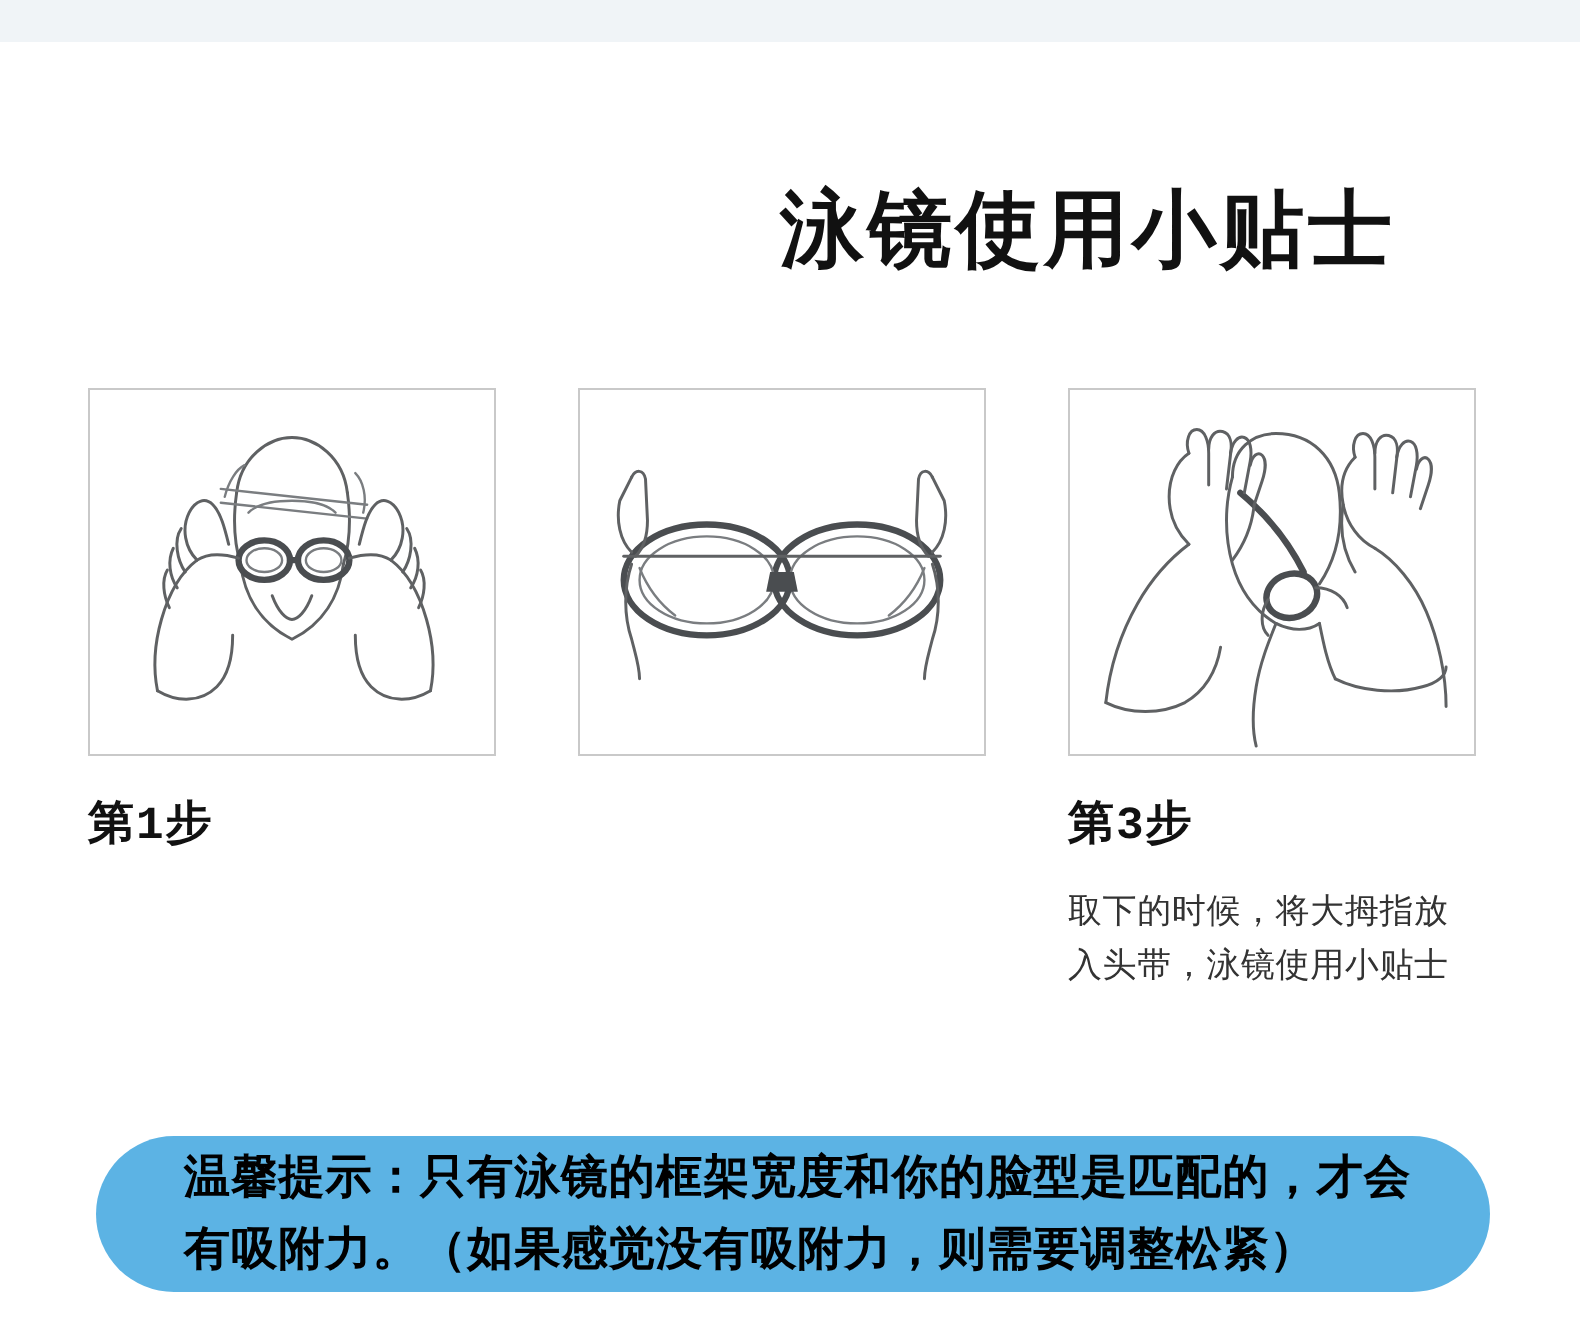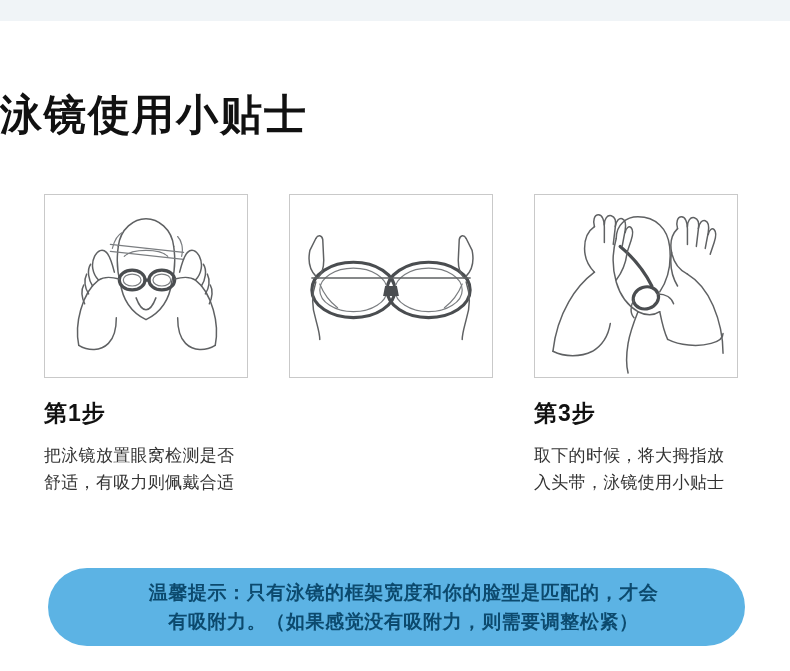--- a/index.html
+++ b/index.html
@@ -20,21 +20,21 @@
     left: 0;
     width: 790px;
     height: 21px;
     background: #f0f4f7;
   }
   .page-title {
     position: absolute;
     top: 92px;
     left: 0;
     width: 698px;
-    text-align: left;
+    text-align: right;
     font-size: 42px;
     font-weight: bold;
     color: #111111;
     letter-spacing: 2px;
     line-height: 1.1;
   }
   .steps {
     position: absolute;
     top: 194px;
     left: 44px;
@@ -59,20 +59,21 @@
     width: 100%;
     height: 100%;
   }
   .step-heading {
     margin-top: 22px;
     font-size: 23px;
     font-weight: bold;
     color: #111111;
     line-height: 1.2;
     letter-spacing: 1px;
+    font-family: Liberation Mono, monospace;
   }
   .step-desc {
     margin-top: 14px;
     font-size: 17px;
     color: #333333;
     line-height: 1.62;
     letter-spacing: 0.3px;
     width: 200px;
   }
   .tip-banner {
@@ -84,26 +85,25 @@
     background: #5cb3e4;
     border-radius: 39px;
     box-sizing: border-box;
     display: flex;
     flex-direction: column;
     justify-content: center;
     padding-left: 44px;
     padding-right: 30px;
   }
   .tip-line {
-    color: #0c4a6e;
-    font-size: 19px;
+    color: #000000;
+    font-size: 23px;
     font-weight: bold;
     line-height: 1.55;
     letter-spacing: 0.6px;
-    text-align: center;
   }
   .ink { fill: none; stroke: #5f6163; stroke-width: 1.5; stroke-linecap: round; stroke-linejoin: round; }
   .ink-thin { fill: none; stroke: #7a7d80; stroke-width: 1.2; stroke-linecap: round; stroke-linejoin: round; }
   .ink-dark { fill: none; stroke: #4a4d50; stroke-width: 3.2; stroke-linecap: round; stroke-linejoin: round; }
   .ink-fill-dark { fill: #4a4d50; stroke: none; }
 </style>
 </head>
 <body>
 
 <div class="top-strip"></div>
@@ -138,21 +138,20 @@
         <path class="ink" d="M131 85 C138 83, 146 82, 152 86 C160 92, 166 102, 170 116 C174 130, 174 142, 172 152"></path>
         <path class="ink" d="M152 86 C158 80, 160 70, 156 62 C153 56, 148 54, 144 58 C140 62, 138 70, 136 78"></path>
         <path class="ink" d="M158 92 C162 86, 164 76, 160 70"></path>
         <path class="ink" d="M162 100 C166 94, 167 86, 164 80"></path>
         <path class="ink" d="M166 110 C169 104, 170 96, 167 91"></path>
         <path class="ink" d="M172 152 C162 158, 150 158, 142 150 C136 144, 134 134, 134 124"></path>
         <path class="ink-thin" d="M80 62 C84 58, 92 56, 102 56 C112 56, 120 58, 124 62"></path>
       </svg>
     </div>
     <div class="step-heading">第1步</div>
-    <div class="step-desc">把泳镜放置眼窝检测是否舒适，有吸力则佩戴合适</div>
   </div>
 
   <div class="step">
     <div class="step-figure">
       <svg viewBox="0 0 204 184" xmlns="http://www.w3.org/2000/svg">
         <ellipse class="ink-dark" cx="64" cy="96" rx="42" ry="28"></ellipse>
         <ellipse class="ink-dark" cx="140" cy="96" rx="42" ry="28"></ellipse>
         <ellipse class="ink-thin" cx="64" cy="96" rx="34" ry="22"></ellipse>
         <ellipse class="ink-thin" cx="140" cy="96" rx="34" ry="22"></ellipse>
         <path class="ink-fill-dark" d="M96 92 L108 92 L110 102 L94 102 Z"></path>

